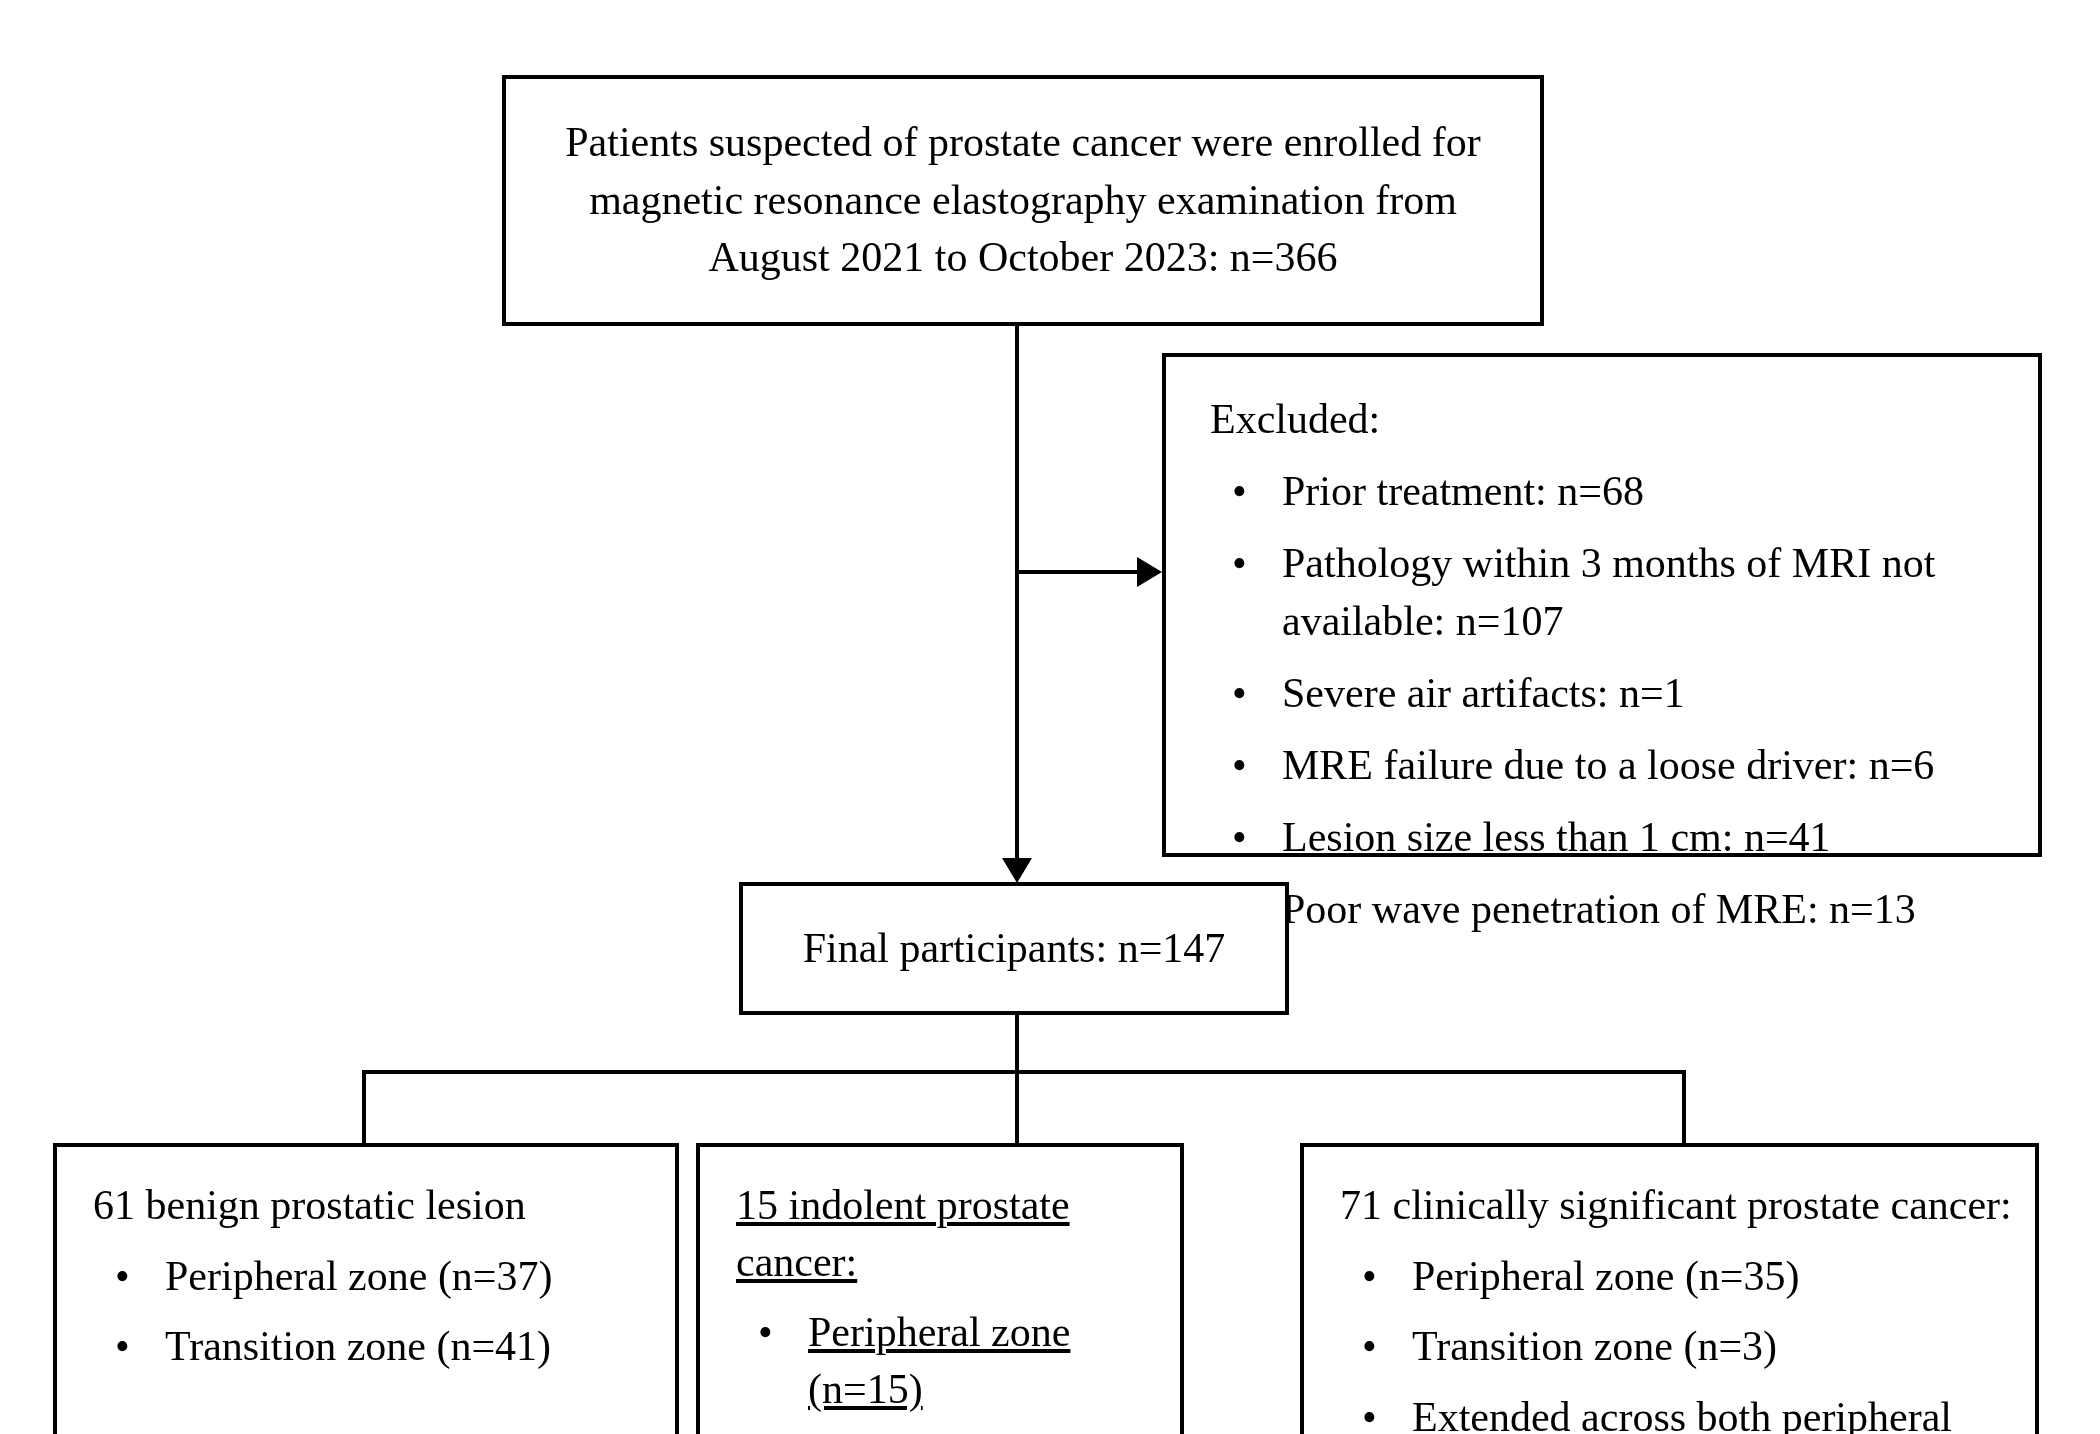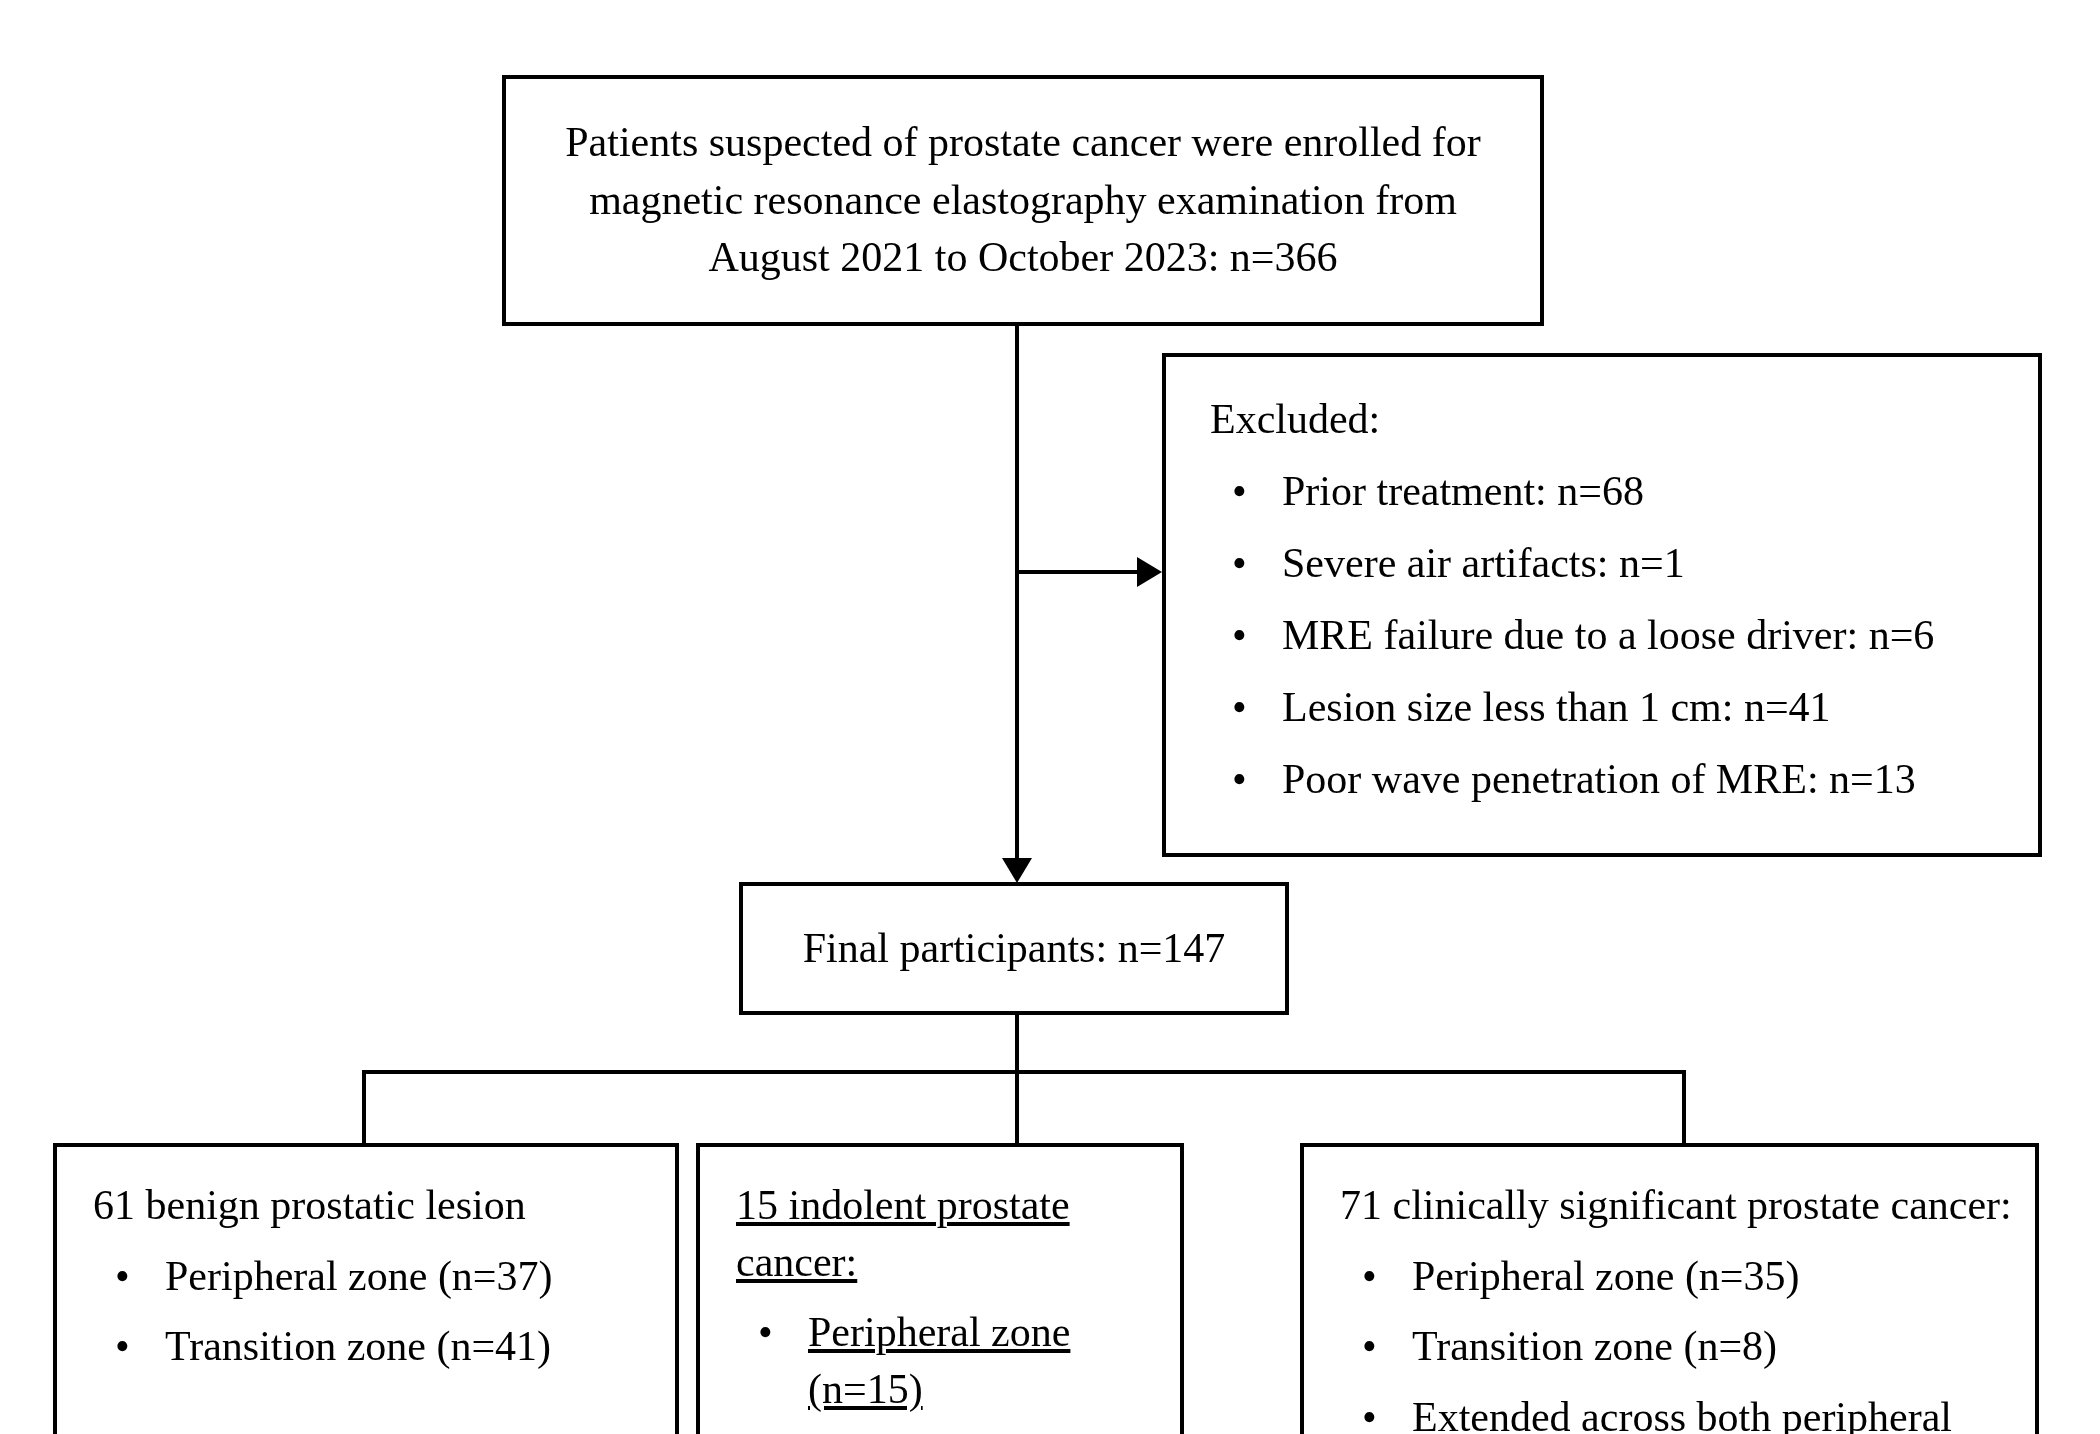--- a/index.html
+++ b/index.html
@@ -96,20 +96,21 @@
 <div class="line" style="left: 1640px; top: 1028px; width: 4px; height: 73px;"></div>
 
 <div class="box centered" id="enrollment-box">
   <div>Patients suspected of prostate cancer were enrolled for magnetic resonance elastography examination from August 2021 to October 2023: n=366</div>
 </div>
 
 <div class="box" id="excluded-box">
   <span class="box-title">Excluded:</span>
   <ul class="bullets">
     <li>Prior treatment: n=68</li>
+    <li>Pathology within 3 months of MRI not available: n=107</li>
     <li>Severe air artifacts: n=1</li>
     <li>MRE failure due to a loose driver: n=6</li>
     <li>Lesion size less than 1 cm: n=41</li>
     <li>Poor wave penetration of MRE: n=13</li>
   </ul>
 </div>
 
 <div class="box centered" id="final-box">
   <div>Final participants: n=147</div>
 </div>
@@ -127,16 +128,16 @@
   <ul class="bullets">
     <li>Peripheral zone (n=15)</li>
     <li>Transition zone (n=0)</li>
   </ul>
 </div>
 
 <div class="box outcome" id="outcome-box-2">
   <span class="box-title">71 clinically significant prostate cancer:</span>
   <ul class="bullets">
     <li>Peripheral zone (n=35)</li>
-    <li>Transition zone (n=8)</li>
+    <li>Transition zone (n=3)</li>
     <li>Extended across both peripheral and transition zone (n=23)</li>
   </ul>
 </div>
 
 </body></html>

